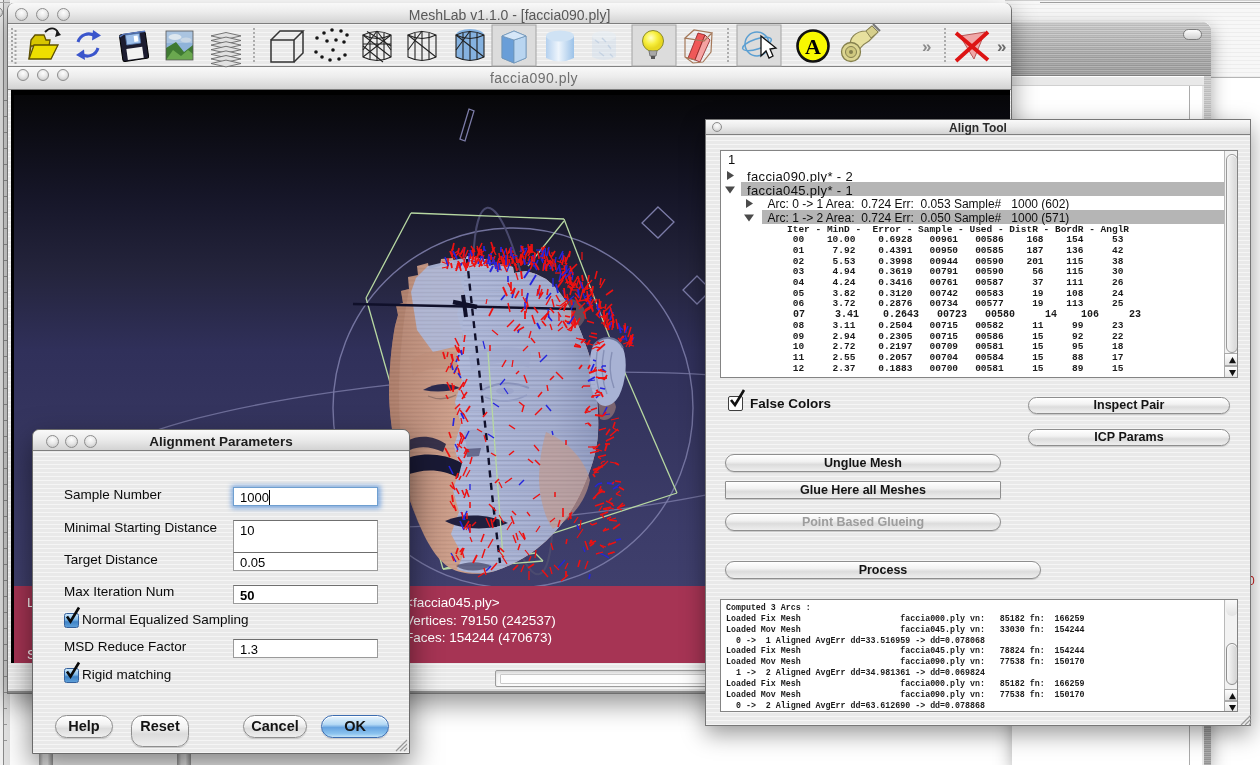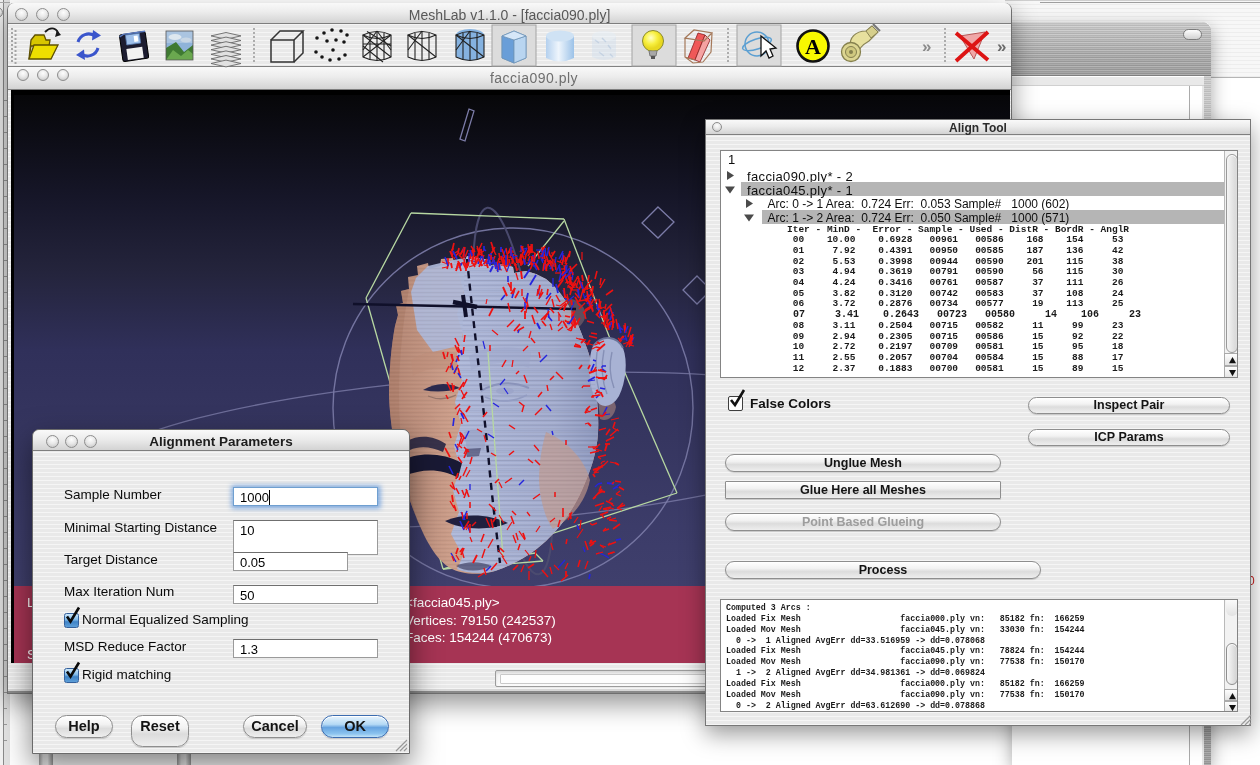--- a/index.html
+++ b/index.html
@@ -1203,21 +1203,21 @@
 <svg style="left:23px;top:63px" width="10" height="8" viewBox="0 0 10 8">
         <polygon points="0,0.5 10,0.5 5,7.5" fill="#4a4a4a"></polygon>
       </svg>
 <div class="abs" style="left:46.5px;top:59.5px;font-size:12px;letter-spacing:0px;color:#0e0e0e;white-space:pre">Arc: 1 -&gt; 2 Area:  0.724 Err:  0.050 Sample#   1000 (571)</div>
 <div class="abs mono" style="left:66px;top:72.5px;font-size:9.5px">Iter - MinD -  Error - Sample - Used - DistR - BordR - AnglR</div>
 <div class="abs mono" style="left:66px;top:83.2px;font-size:9.5px"> 00    10.00    0.6928   00961   00586    168    154     53</div>
 <div class="abs mono" style="left:66px;top:93.9px;font-size:9.5px"> 01     7.92    0.4391   00950   00585    187    136     42</div>
 <div class="abs mono" style="left:66px;top:104.6px;font-size:9.5px"> 02     5.53    0.3998   00944   00590    201    115     38</div>
 <div class="abs mono" style="left:66px;top:115.3px;font-size:9.5px"> 03     4.94    0.3619   00791   00590     56    115     30</div>
 <div class="abs mono" style="left:66px;top:126.0px;font-size:9.5px"> 04     4.24    0.3416   00761   00587     37    111     26</div>
-<div class="abs mono" style="left:66px;top:136.7px;font-size:9.5px"> 05     3.82    0.3120   00742   00583     37    108     24</div>
+<div class="abs mono" style="left:66px;top:136.7px;font-size:9.5px"> 05     3.82    0.3120   00742   00583     19    108     24</div>
 <div class="abs mono" style="left:66px;top:147.4px;font-size:9.5px"> 06     3.72    0.2876   00734   00577     19    113     25</div>
 <div class="abs mono" style="left:66px;top:158.1px;font-size:10px"> 07     3.41    0.2643   00723   00580     14    106     23</div>
 <div class="abs mono" style="left:66px;top:168.8px;font-size:9.5px"> 08     3.11    0.2504   00715   00582     11     99     23</div>
 <div class="abs mono" style="left:66px;top:179.5px;font-size:9.5px"> 09     2.94    0.2305   00715   00586     15     92     22</div>
 <div class="abs mono" style="left:66px;top:190.2px;font-size:9.5px"> 10     2.72    0.2197   00709   00581     15     95     18</div>
 <div class="abs mono" style="left:66px;top:200.9px;font-size:9.5px"> 11     2.55    0.2057   00704   00584     15     88     17</div>
 <div class="abs mono" style="left:66px;top:211.6px;font-size:9.5px"> 12     2.37    0.1883   00700   00581     15     89     15</div>
 <div class="abs" style="left:503px;top:0;width:15px;height:228px;background:#f2f2f2;border-left:1px solid #b9b9b9"></div>
 <div class="abs" style="left:504.5px;top:3px;width:12px;height:199px;border-radius:6px;border:1px solid #9a9a9a;background:linear-gradient(90deg,#f5f5f5,#dcdcdc 80%);box-shadow:inset 0 1px 0 #fff"></div>
 <div class="abs" style="left:503px;top:202px;width:15px;height:13px;border:1px solid #aaa;background:linear-gradient(#fdfdfd,#e3e3e3);text-align:center">
@@ -1277,22 +1277,22 @@
 <div class="circ" style="left:31.5px;top:4.5px;width:13px;height:13px"></div>
 <div class="circ" style="left:50.5px;top:4.5px;width:13px;height:13px"></div>
 <div class="abs" style="left:0;top:3.5px;width:376px;text-align:center;font-size:13.5px;font-weight:bold;color:#1d1d1d">Alignment Parameters</div>
 <div class="abs" style="left:31px;top:57px;font-size:13.5px;color:#0a0a0a">Sample Number</div>
 <div class="abs" style="left:31px;top:90px;font-size:13.5px;color:#0a0a0a">Minimal Starting Distance</div>
 <div class="abs" style="left:31px;top:122px;font-size:13.5px;color:#0a0a0a">Target Distance</div>
 <div class="abs" style="left:31px;top:154px;font-size:13.5px;color:#0a0a0a">Max Iteration Num</div>
 <div class="abs" style="left:31px;top:209px;font-size:13.5px;color:#0a0a0a">MSD Reduce Factor</div>
 <div class="fld" style="left:200px;top:57px;width:145px;height:19px;box-shadow:0 0 5px 2.5px rgba(105,155,220,.85);border-color:#6f9fd0;">1000<span style="border-right:1.4px solid #000;padding-right:.5px"></span></div>
 <div class="fld" style="left:200px;top:89.5px;width:145px;height:35px;">10</div>
-<div class="fld" style="left:200px;top:122px;width:115px;height:19px;">0.05</div>
-<div class="fld" style="left:200px;top:154.5px;width:145px;height:19px;">50</div>
+<div class="fld" style="left:200px;top:122px;width:145px;height:19px;">0.05</div>
+<div class="fld" style="left:200px;top:154.5px;width:145px;height:19px;font-weight:bold;">50</div>
 <div class="fld" style="left:200px;top:209px;width:145px;height:19px;">1.3</div>
 <div class="abs" style="left:31px;top:183px;width:14.5px;height:14.5px;border-radius:2.5px;border:1px solid #33609c;background:linear-gradient(#cfe9fb,#7db8e8 45%,#3f83c6 60%,#5e9fd8)"></div>
 <svg style="left:31px;top:175px" width="24" height="24" viewBox="0 0 24 24">
       <path d="M3 11.5 L6.5 16.5 L15 2.5" fill="none" stroke="#0a0a0a" stroke-width="2.6"></path>
     </svg>
 <div class="abs" style="left:49px;top:182px;font-size:13.5px;color:#0a0a0a">Normal Equalized Sampling</div>
 <div class="abs" style="left:31px;top:238px;width:14.5px;height:14.5px;border-radius:2.5px;border:1px solid #33609c;background:linear-gradient(#cfe9fb,#7db8e8 45%,#3f83c6 60%,#5e9fd8)"></div>
 <svg style="left:31px;top:230px" width="24" height="24" viewBox="0 0 24 24">
       <path d="M3 11.5 L6.5 16.5 L15 2.5" fill="none" stroke="#0a0a0a" stroke-width="2.6"></path>
     </svg>

